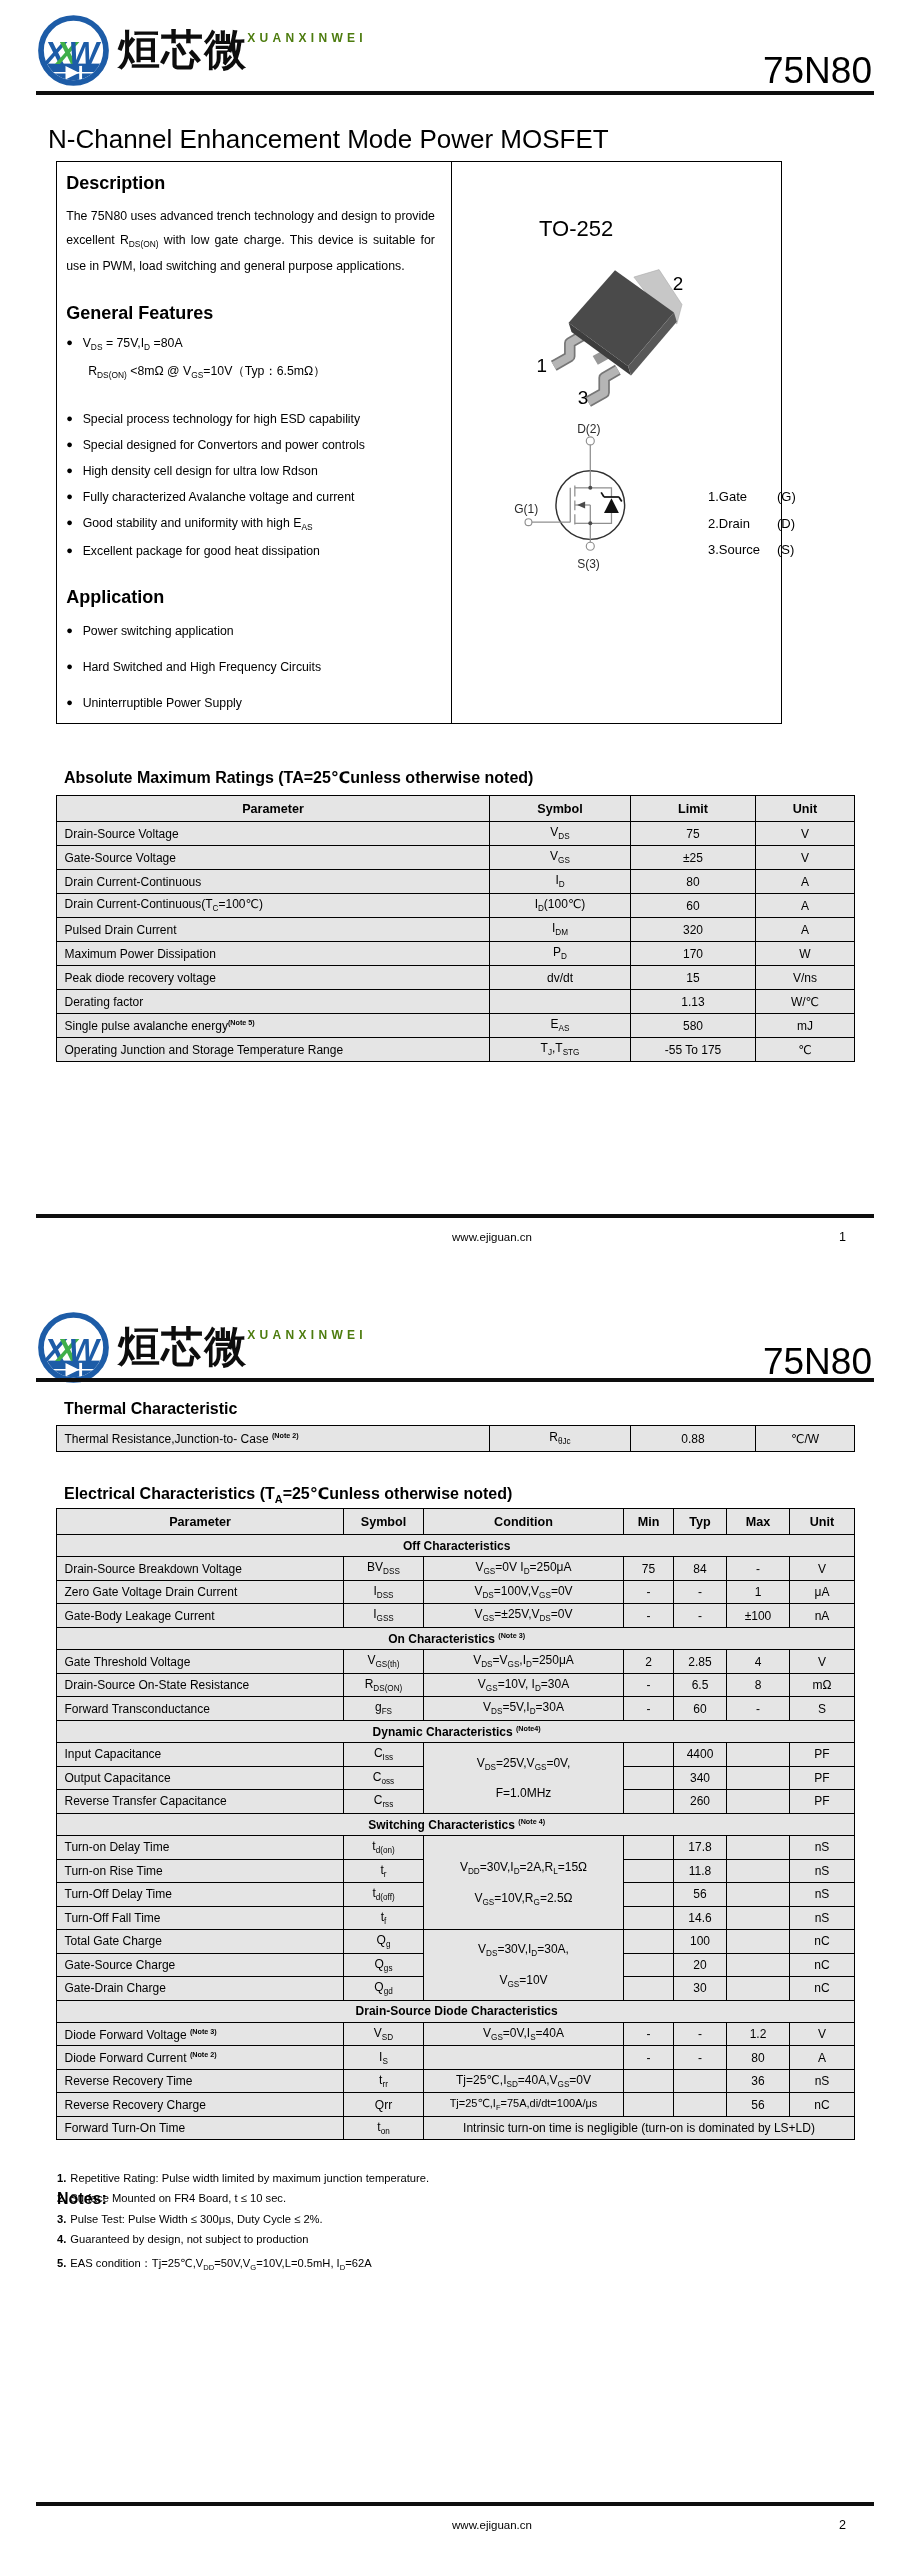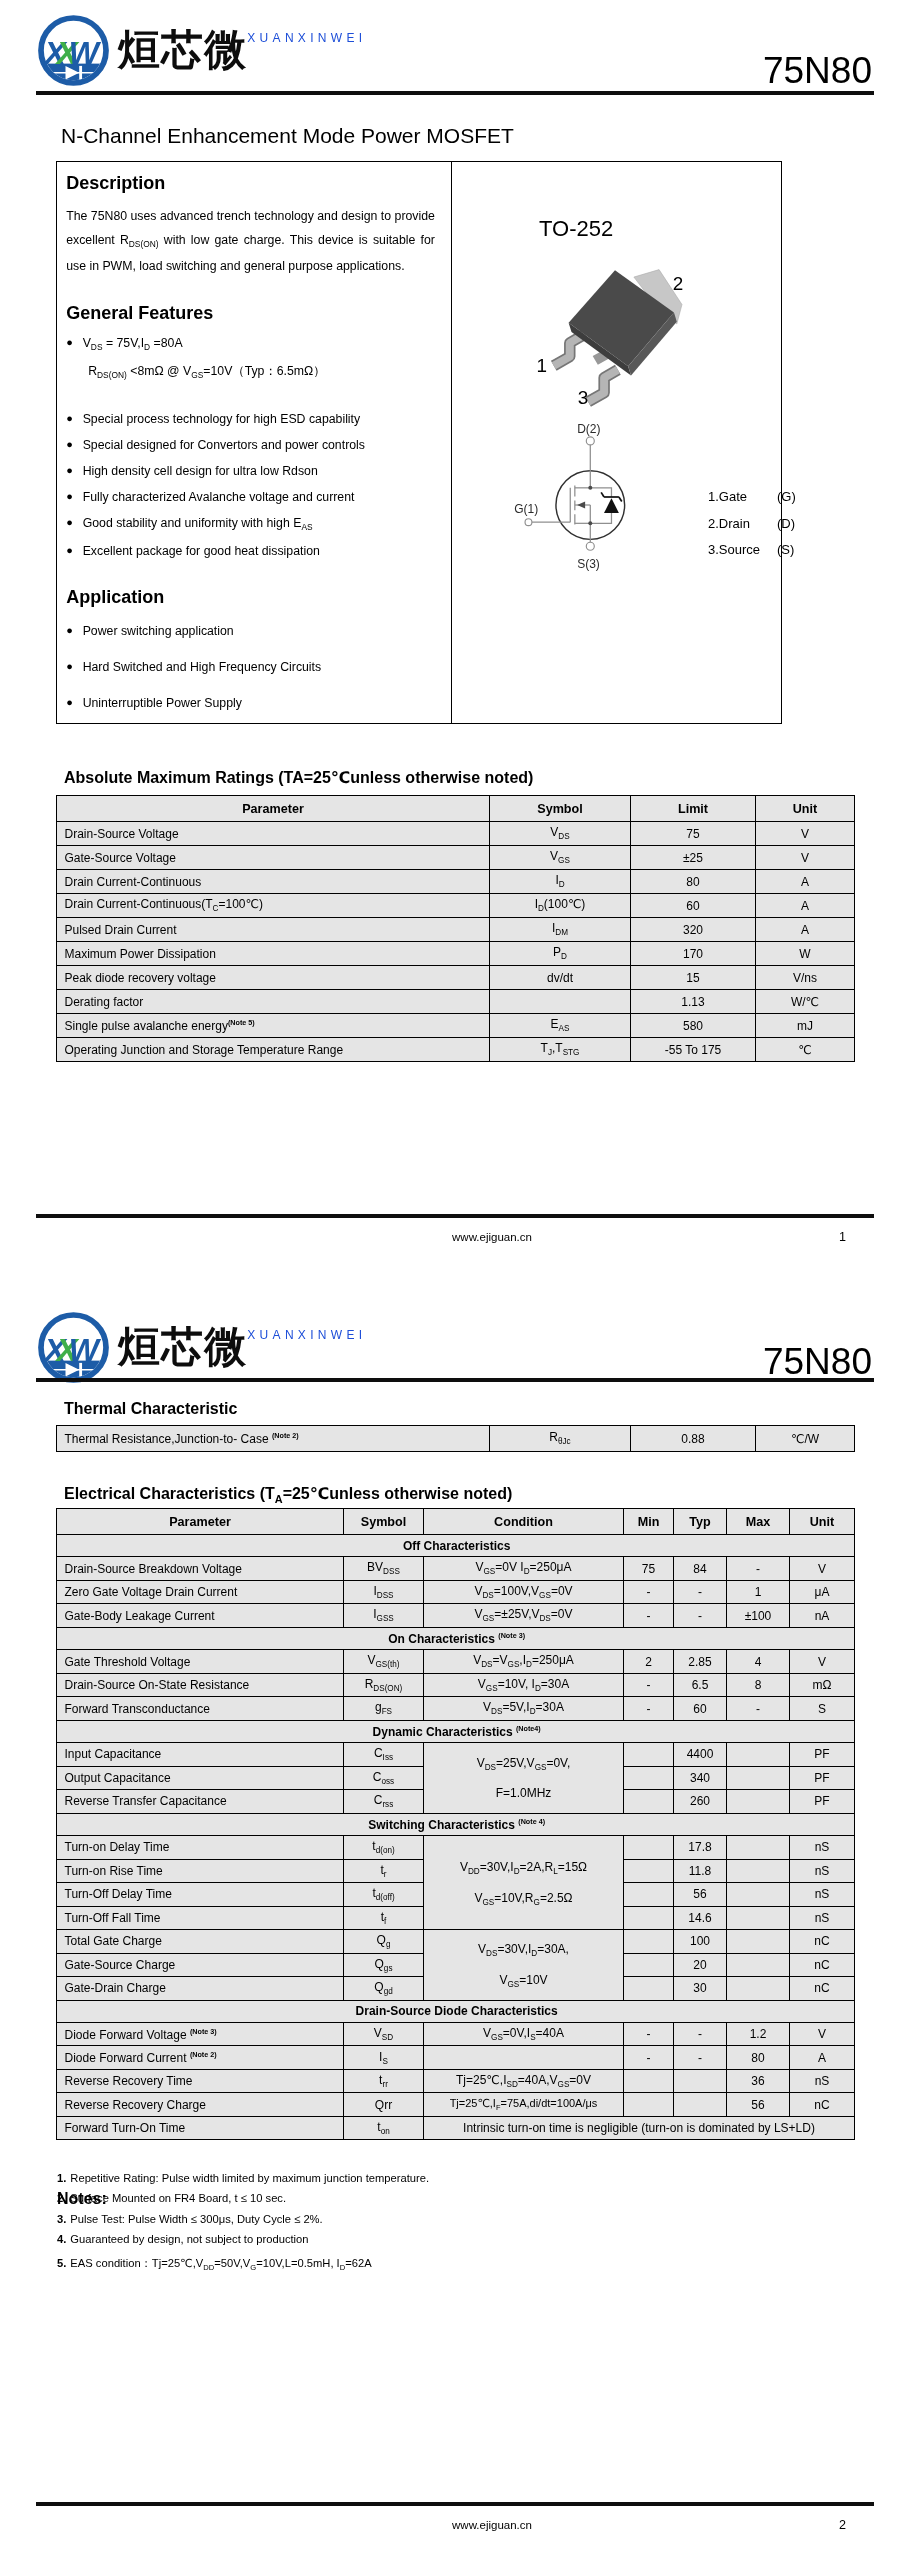--- a/index.html
+++ b/index.html
@@ -10,28 +10,28 @@
     font-family:"Liberation Sans","DejaVu Sans",sans-serif;
     -webkit-font-smoothing:antialiased;
   }
   .page { position:relative; width:910px; height:1288px; overflow:hidden; background:#fff; }
 
   
   .logo { position:absolute; left:37px; top:13.8px; display:flex; gap:8px; align-items:center; }
   .page--2 .logo { top:23px; }
   .logo-txt { display:flex; }
   .logo-text-cn { font-size:42px; font-weight:700; line-height:1.02; letter-spacing:1.1px; color:#0d0d0d; }
-  .logo-text-en { font-size:12px; font-weight:400; letter-spacing:4.3px; color:#1d4ed8; margin-top:1.7px; }
+  .logo-text-en { font-size:12px; font-weight:700; letter-spacing:4.3px; color:#4d7c0f; margin-top:1.7px; }
   .part-number { position:absolute; right:38px; top:52px; font-size:37px; line-height:1; }
   .page--2 .part-number { top:55px; }
   .header-rule { position:absolute; left:36px; right:36px; top:91px; height:4px; background:#0e0e0e; }
   .page--2 .header-rule { top:90px; }
 
   
-  .doc-title { position:absolute; left:61px; top:124px; font-size:21px; font-weight:400; }
+  .doc-title { position:absolute; left:48px; top:124px; font-size:26px; font-weight:400; }
   .info-box { position:absolute; left:56px; top:161px; width:726px; height:563px; border:1.7px solid #000; display:flex; background:#fff; }
   .col-left { width:395px; border-right:1.7px solid #000; padding:8px 15px 0 9.2px; }
   .col-right { position:relative; flex:1; }
 
   .desc-h { font-size:18px; font-weight:700; margin:3.4px 0 9.2px; }
   .desc-p { font-size:12.3px; line-height:2.02; text-align:justify; margin:0 1.1px 0 0; }
   .feat-h { font-size:18px; font-weight:700; margin:24px 0 11.5px; }
   .b-item { display:flex; gap:9.8px; font-size:12.3px; line-height:1.32; margin-bottom:9.8px; align-items:flex-start; }
   .b-item .bullet { font-size:11px; line-height:1.45; }
   .feat-cont { padding-left:22px; font-size:12.3px; margin:2.3px 0 30px; }

